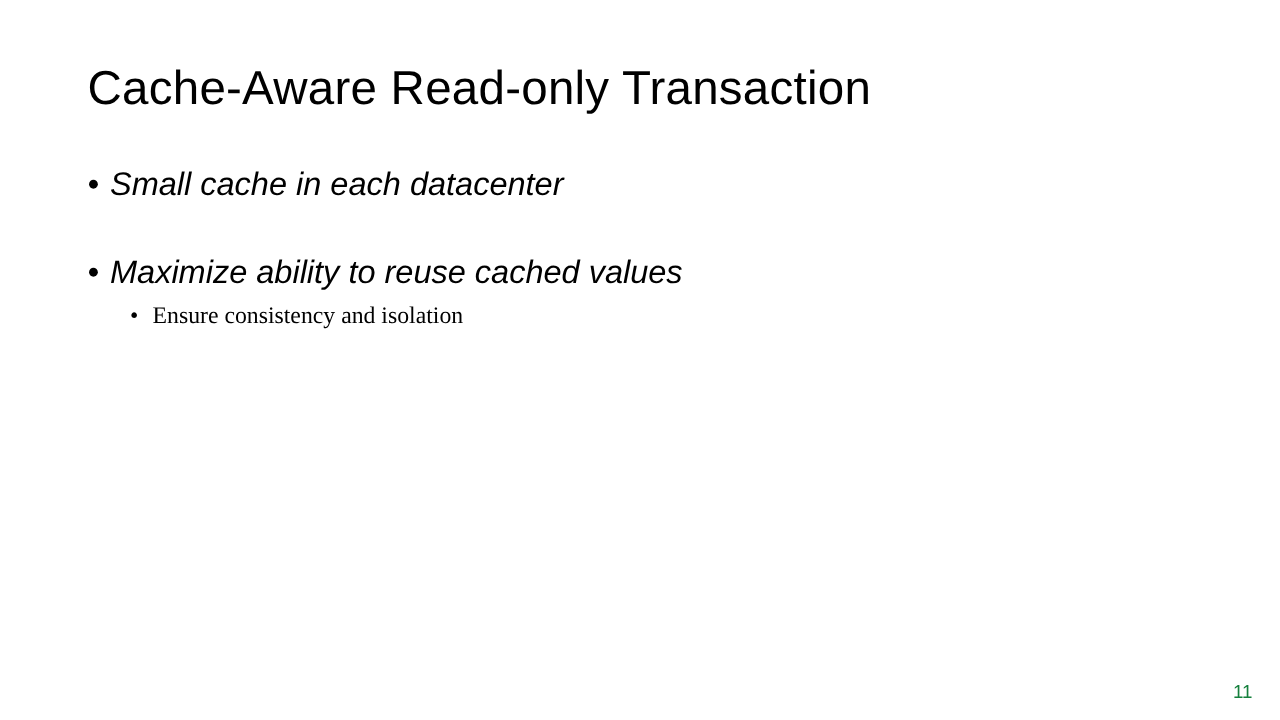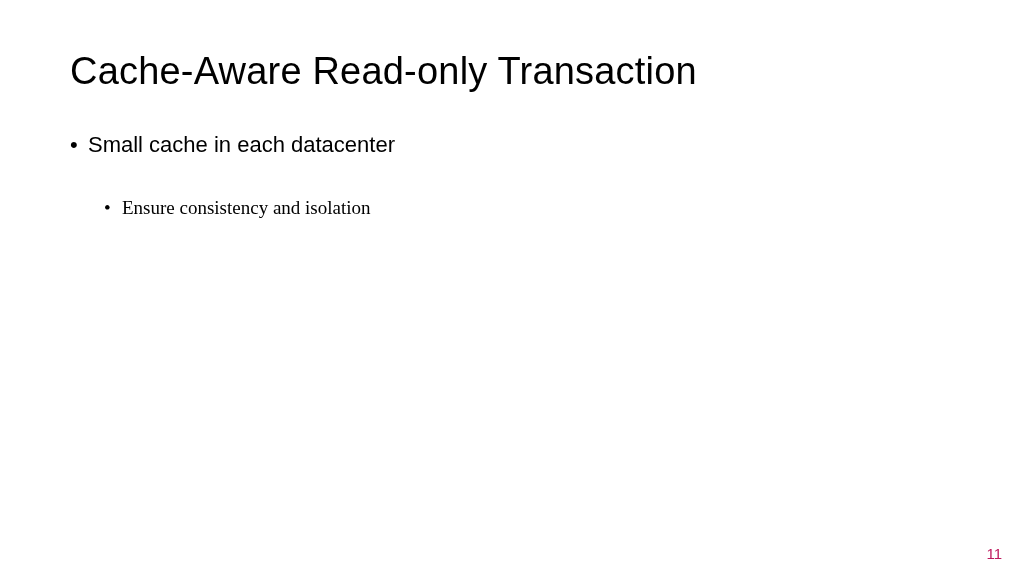--- a/index.html
+++ b/index.html
@@ -30,25 +30,26 @@
     }
     .content-area {
       display: flex;
       align-items: flex-start;
     }
     .bullets {
       flex: 0 0 auto;
       width: 490px;
     }
     .bullet-l1 {
-      font-size: 22px;
+      font-size: 26px;
       line-height: 1.3;
       margin-bottom: 36px;
       position: relative;
       padding-left: 18px;
+      font-style: italic;
     }
     .bullet-l1::before {
       content: "•";
       position: absolute;
       left: 0;
       top: 0;
     }
     .bullet-l1.tight {
       margin-bottom: 6px;
     }
@@ -78,31 +79,32 @@
     .brace-text {
       font-size: 21px;
       line-height: 1.25;
       margin-left: 14px;
     }
     .page-number {
       position: absolute;
       bottom: 14px;
       right: 22px;
       font-size: 15px;
-      color: #be185d;
+      color: #15803d;
     }
   </style>
 </head>
 <body>
 
 <div class="slide">
   <h1 class="title">Cache-Aware Read-only Transaction</h1>
 
   <div class="content-area">
     <div class="bullets">
       <div class="bullet-l1">Small cache in each datacenter</div>
+      <div class="bullet-l1 tight">Maximize ability to reuse cached values</div>
       <div class="bullet-l2">Ensure consistency and isolation</div>
     </div>
 
   </div>
 
   <div class="page-number">11</div>
 </div>
 
 </body></html>

